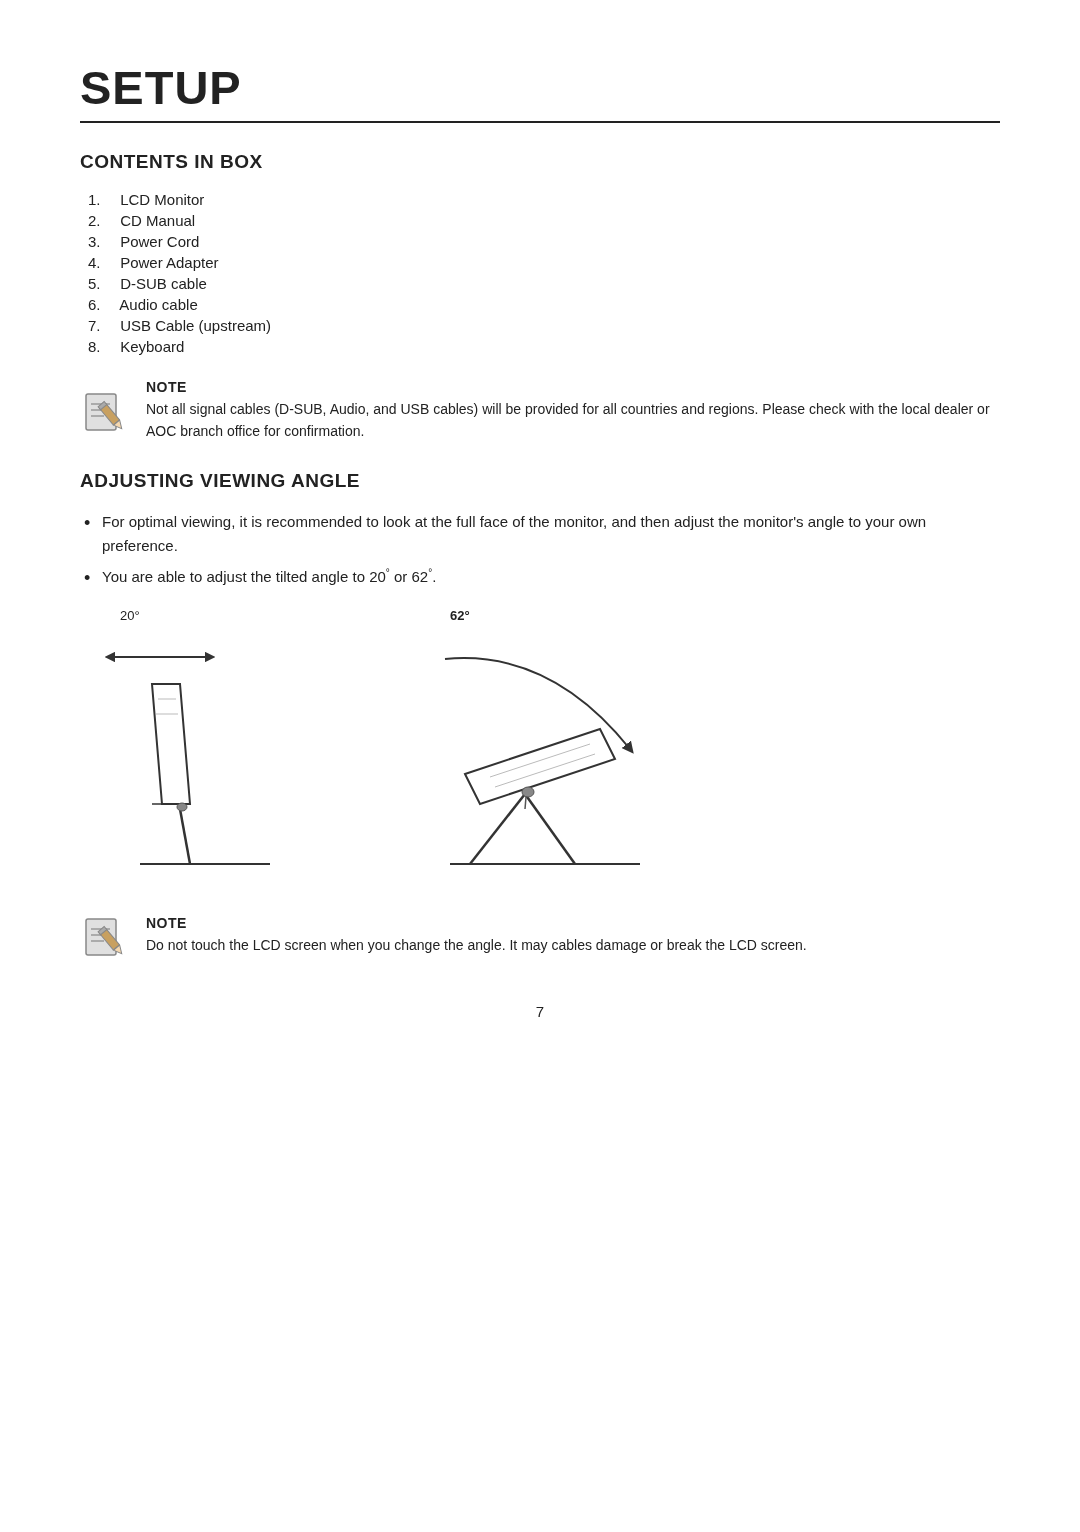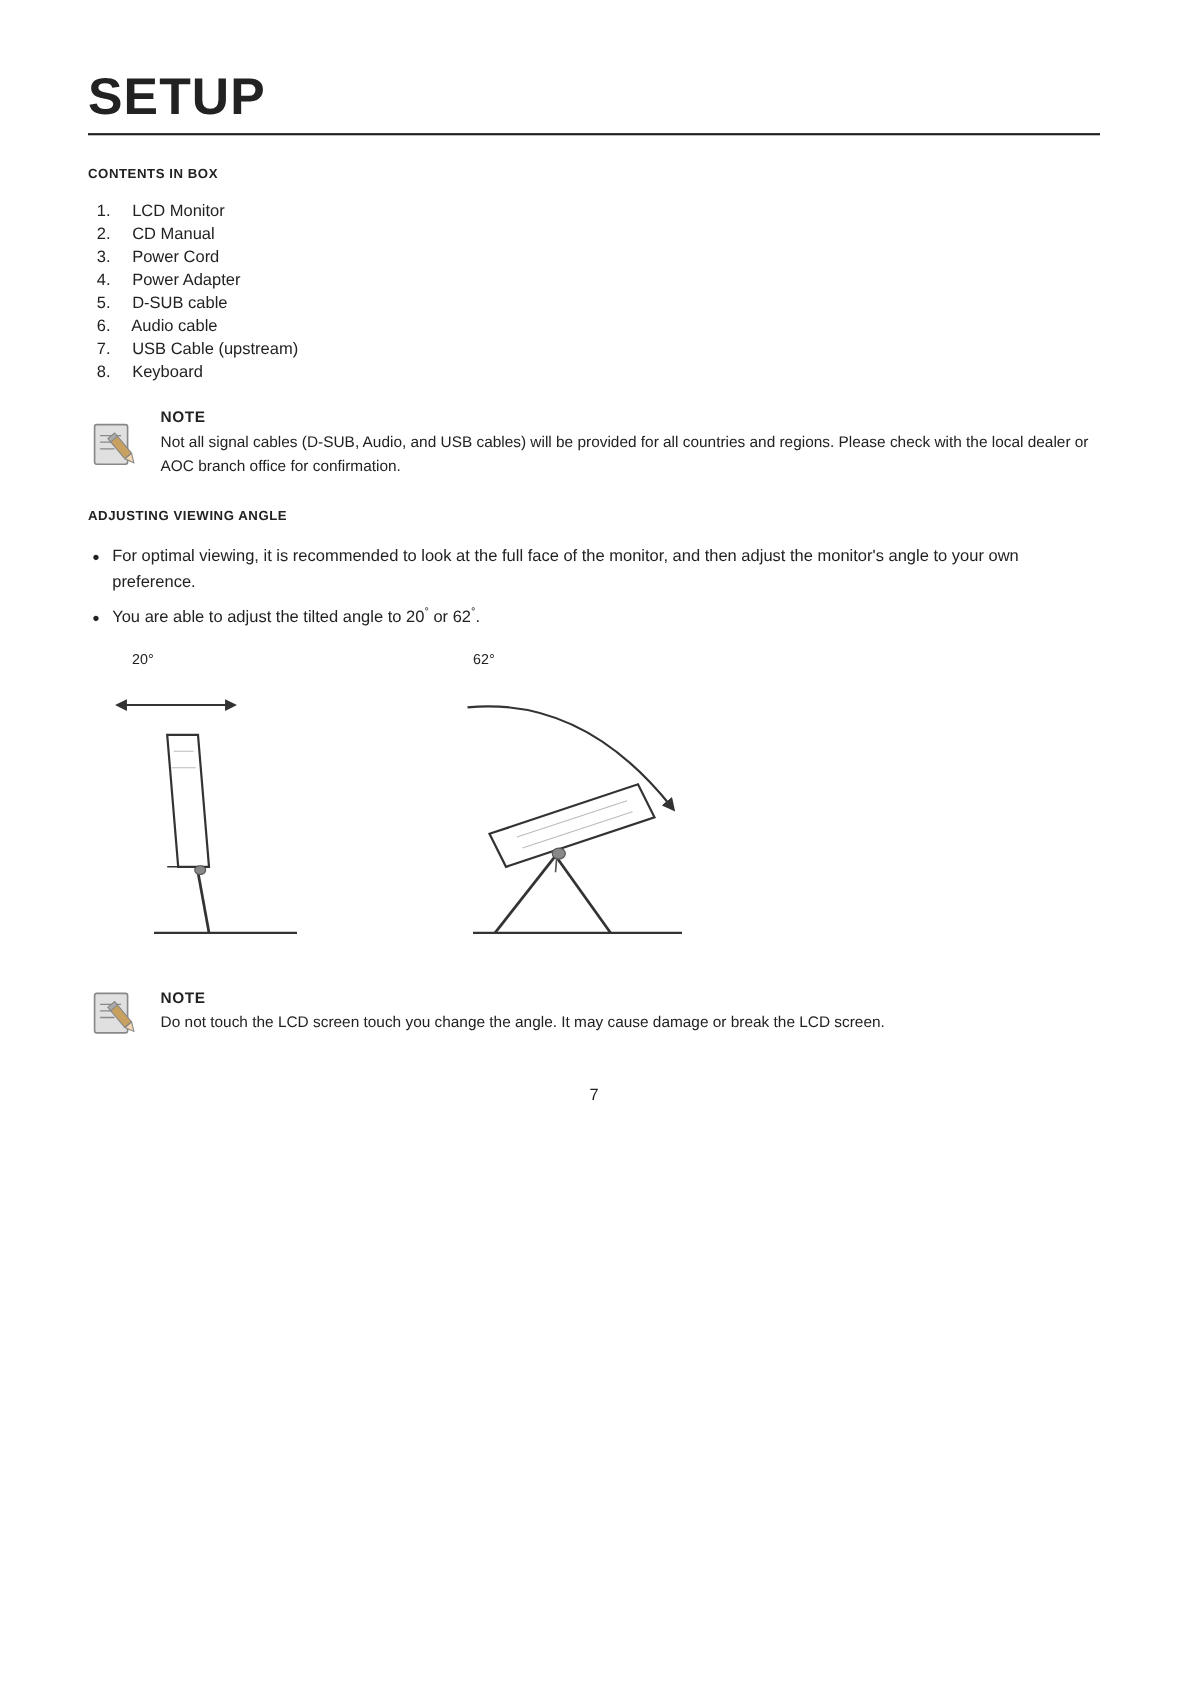--- a/index.html
+++ b/index.html
@@ -21,21 +21,21 @@
       margin-bottom: 6px;
     }
 
     .title-divider {
       border: none;
       border-top: 2px solid #222;
       margin-bottom: 28px;
     }
 
     .section-title {
-      font-size: 12px;
+      font-size: 19px;
       font-weight: 900;
       letter-spacing: 0.5px;
       margin-bottom: 18px;
       text-transform: uppercase;
       margin-top: 13px;
     }
 
     .contents-list {
       list-style: none;
       margin-left: 8px;
@@ -104,21 +104,21 @@
       left: 4px;
       top: 0;
       font-size: 18px;
     }
 
     .diagrams-row {
       display: flex;
       flex-direction: row;
       justify-content: flex-start;
       align-items: flex-end;
-      gap: 60px;
+      gap: 80px;
       margin: 20px 0 30px 0;
     }
 
     .diagram-box {
       display: flex;
       flex-direction: column;
       align-items: center;
     }
 
     .diagram-label {
@@ -217,21 +217,21 @@
         <line x1="78" y1="70" x2="96" y2="70" stroke="#bbb" stroke-width="1"></line>
         <line x1="76" y1="85" x2="98" y2="85" stroke="#bbb" stroke-width="1"></line>
 
         <line x1="72" y1="175" x2="110" y2="175" stroke="#333" stroke-width="1.5"></line>
 
         <ellipse cx="102" cy="178" rx="5" ry="4" fill="#888" stroke="#555" stroke-width="1"></ellipse>
       </svg>
     </div>
 
     <div class="diagram-box">
-      <div class="diagram-label" style="margin-left:60px;">62°</div>
+      <div class="diagram-label" style="margin-left:60px;font-weight:bold;">62°</div>
       <svg width="310" height="250" viewBox="0 0 310 250">
         <defs>
           <marker id="arrow-left2" markerWidth="6" markerHeight="6" refX="3" refY="3" orient="auto">
             <path d="M6,0 L0,3 L6,6 Z" fill="#333"></path>
           </marker>
           <marker id="arrow-right2" markerWidth="6" markerHeight="6" refX="3" refY="3" orient="auto">
             <path d="M0,0 L6,3 L0,6 Z" fill="#333"></path>
           </marker>
         </defs>
 
@@ -265,18 +265,18 @@
         <g transform="rotate(-40, 35, 30)">
           <rect x="28" y="14" width="8" height="22" rx="1" fill="#c8a060" stroke="#888" stroke-width="1"></rect>
           <polygon points="28,36 36,36 32,44" fill="#f5d8b0" stroke="#888" stroke-width="1"></polygon>
           <line x1="28" y1="36" x2="36" y2="36" stroke="#888" stroke-width="1"></line>
           <rect x="28" y="12" width="8" height="4" rx="0" fill="#aaa" stroke="#888" stroke-width="1"></rect>
         </g>
       </svg>
     </div>
     <div class="note-content">
       <div class="note-label">NOTE</div>
-      <p>Do not touch the LCD screen touch you change the angle. It may cause damage or break the LCD screen.</p>
+      <p>Do not touch the LCD screen when you change the angle. It may cables damage or break the LCD screen.</p>
     </div>
   </div>
 </div>
 
 <div class="page-number">7</div>
 
 </body></html>

